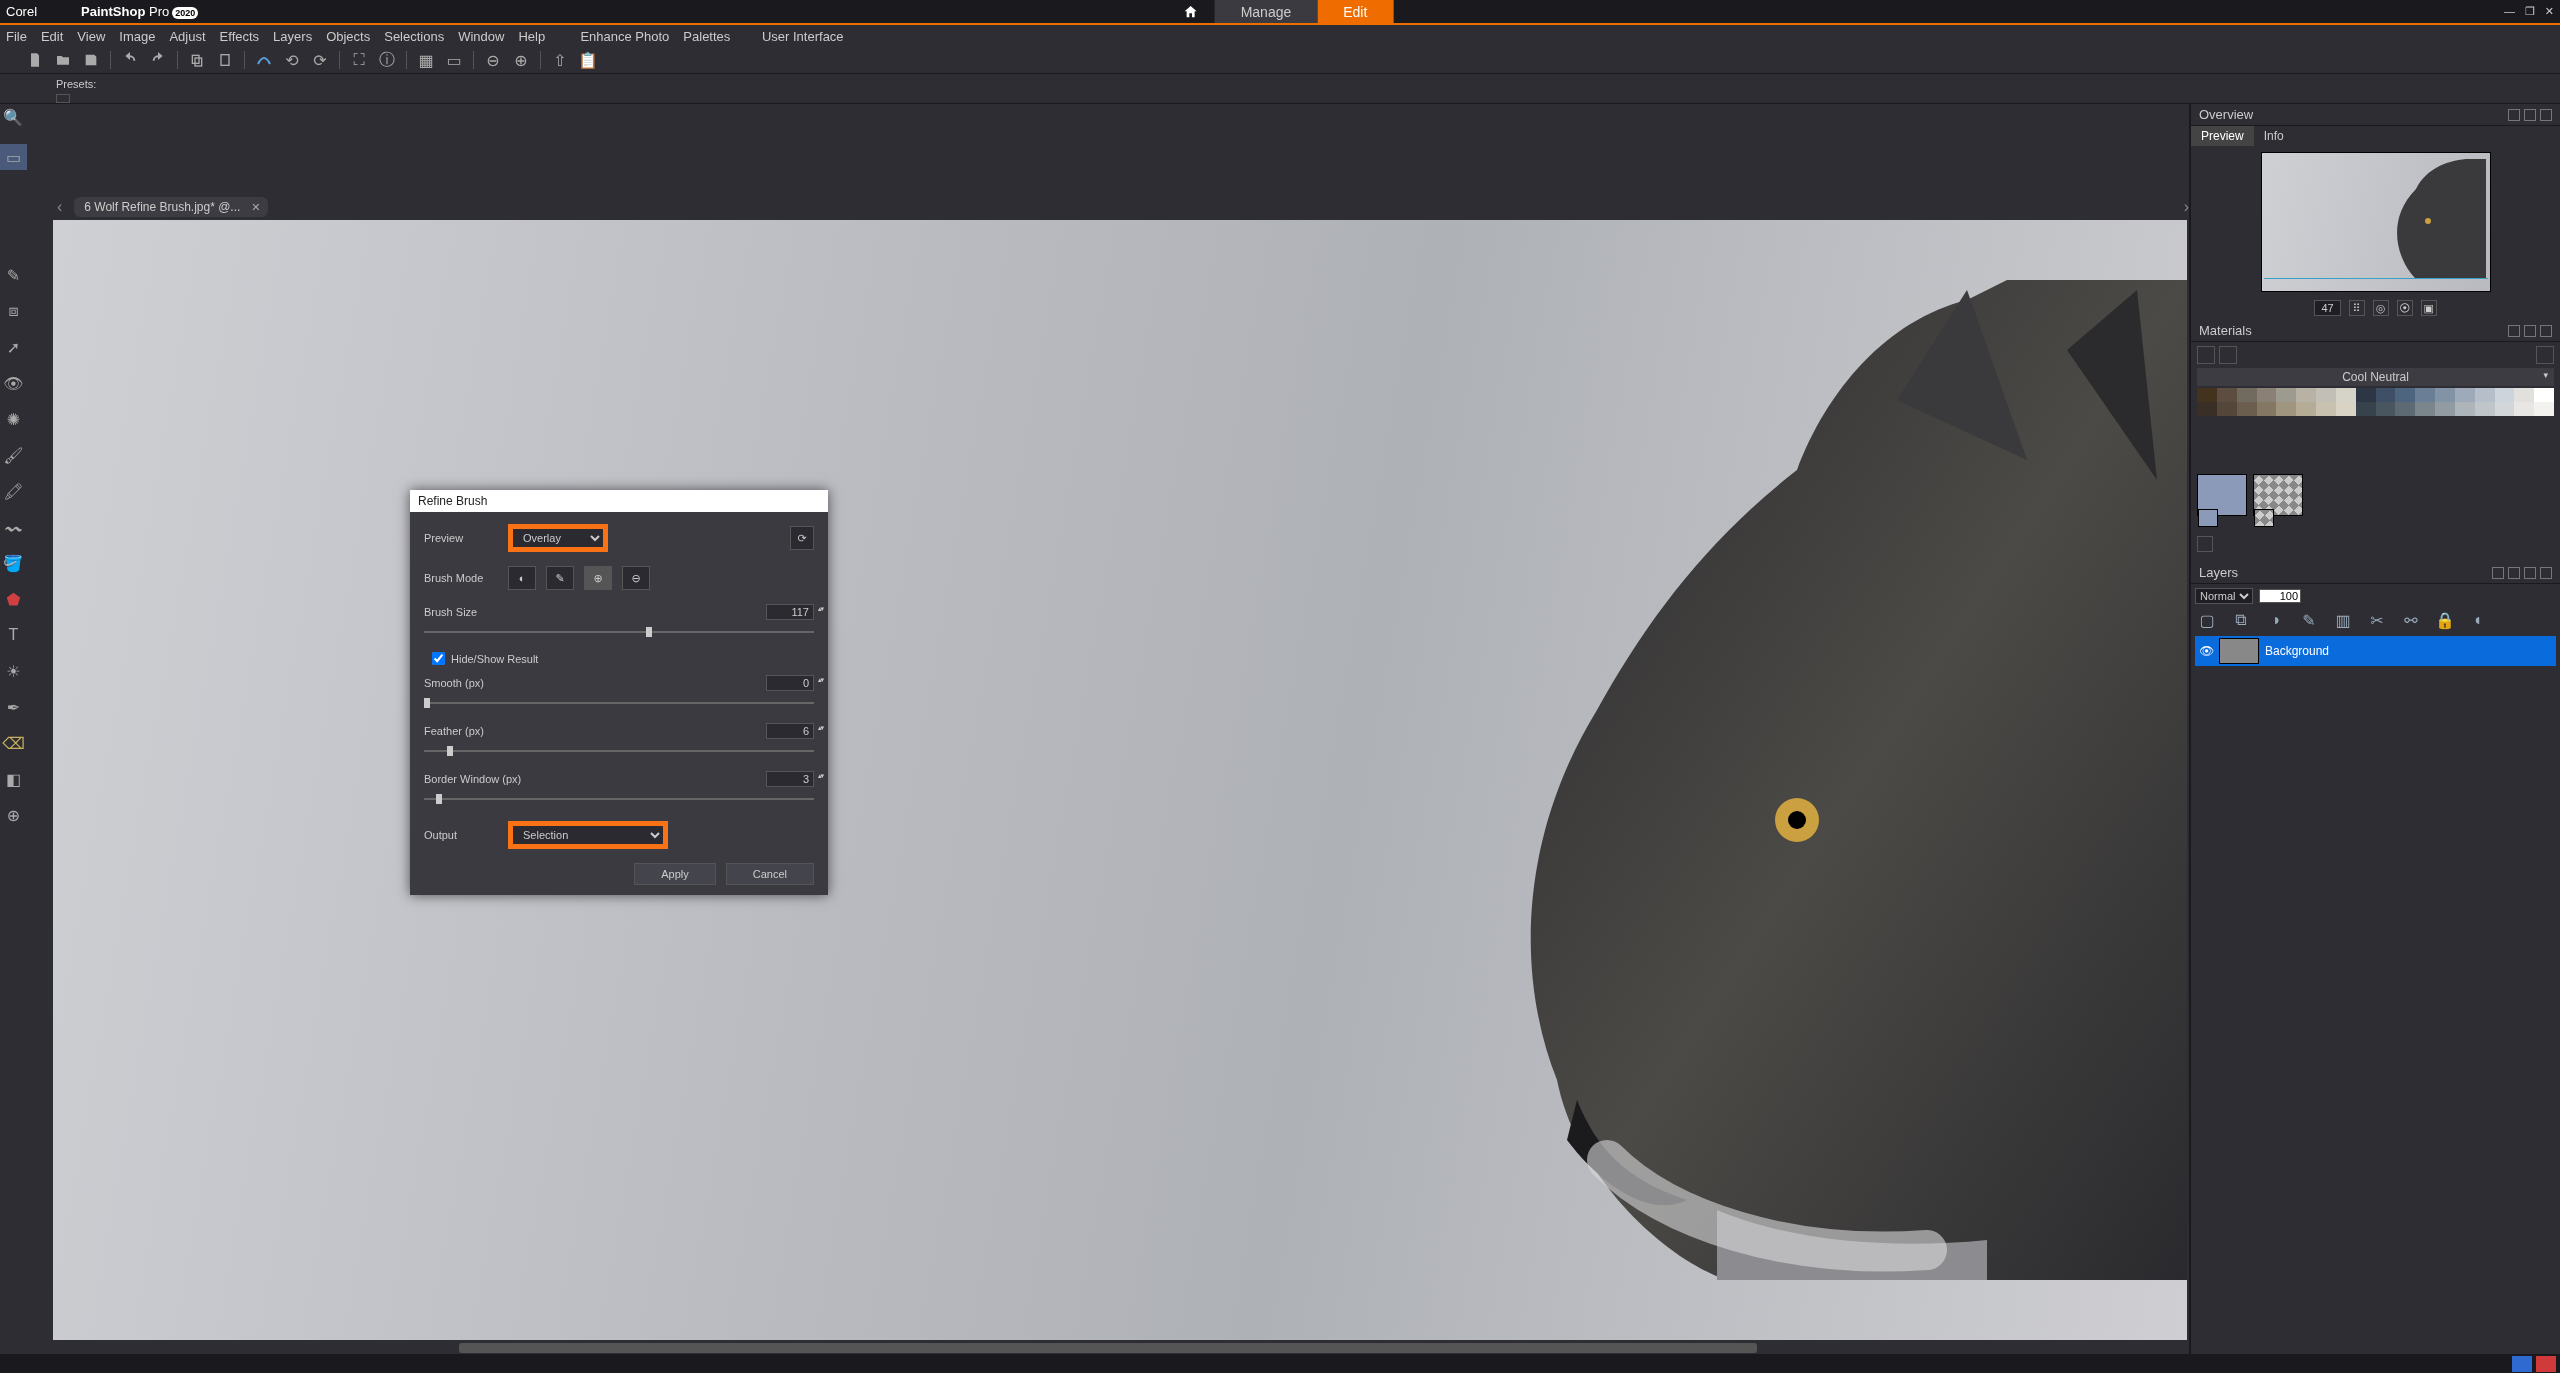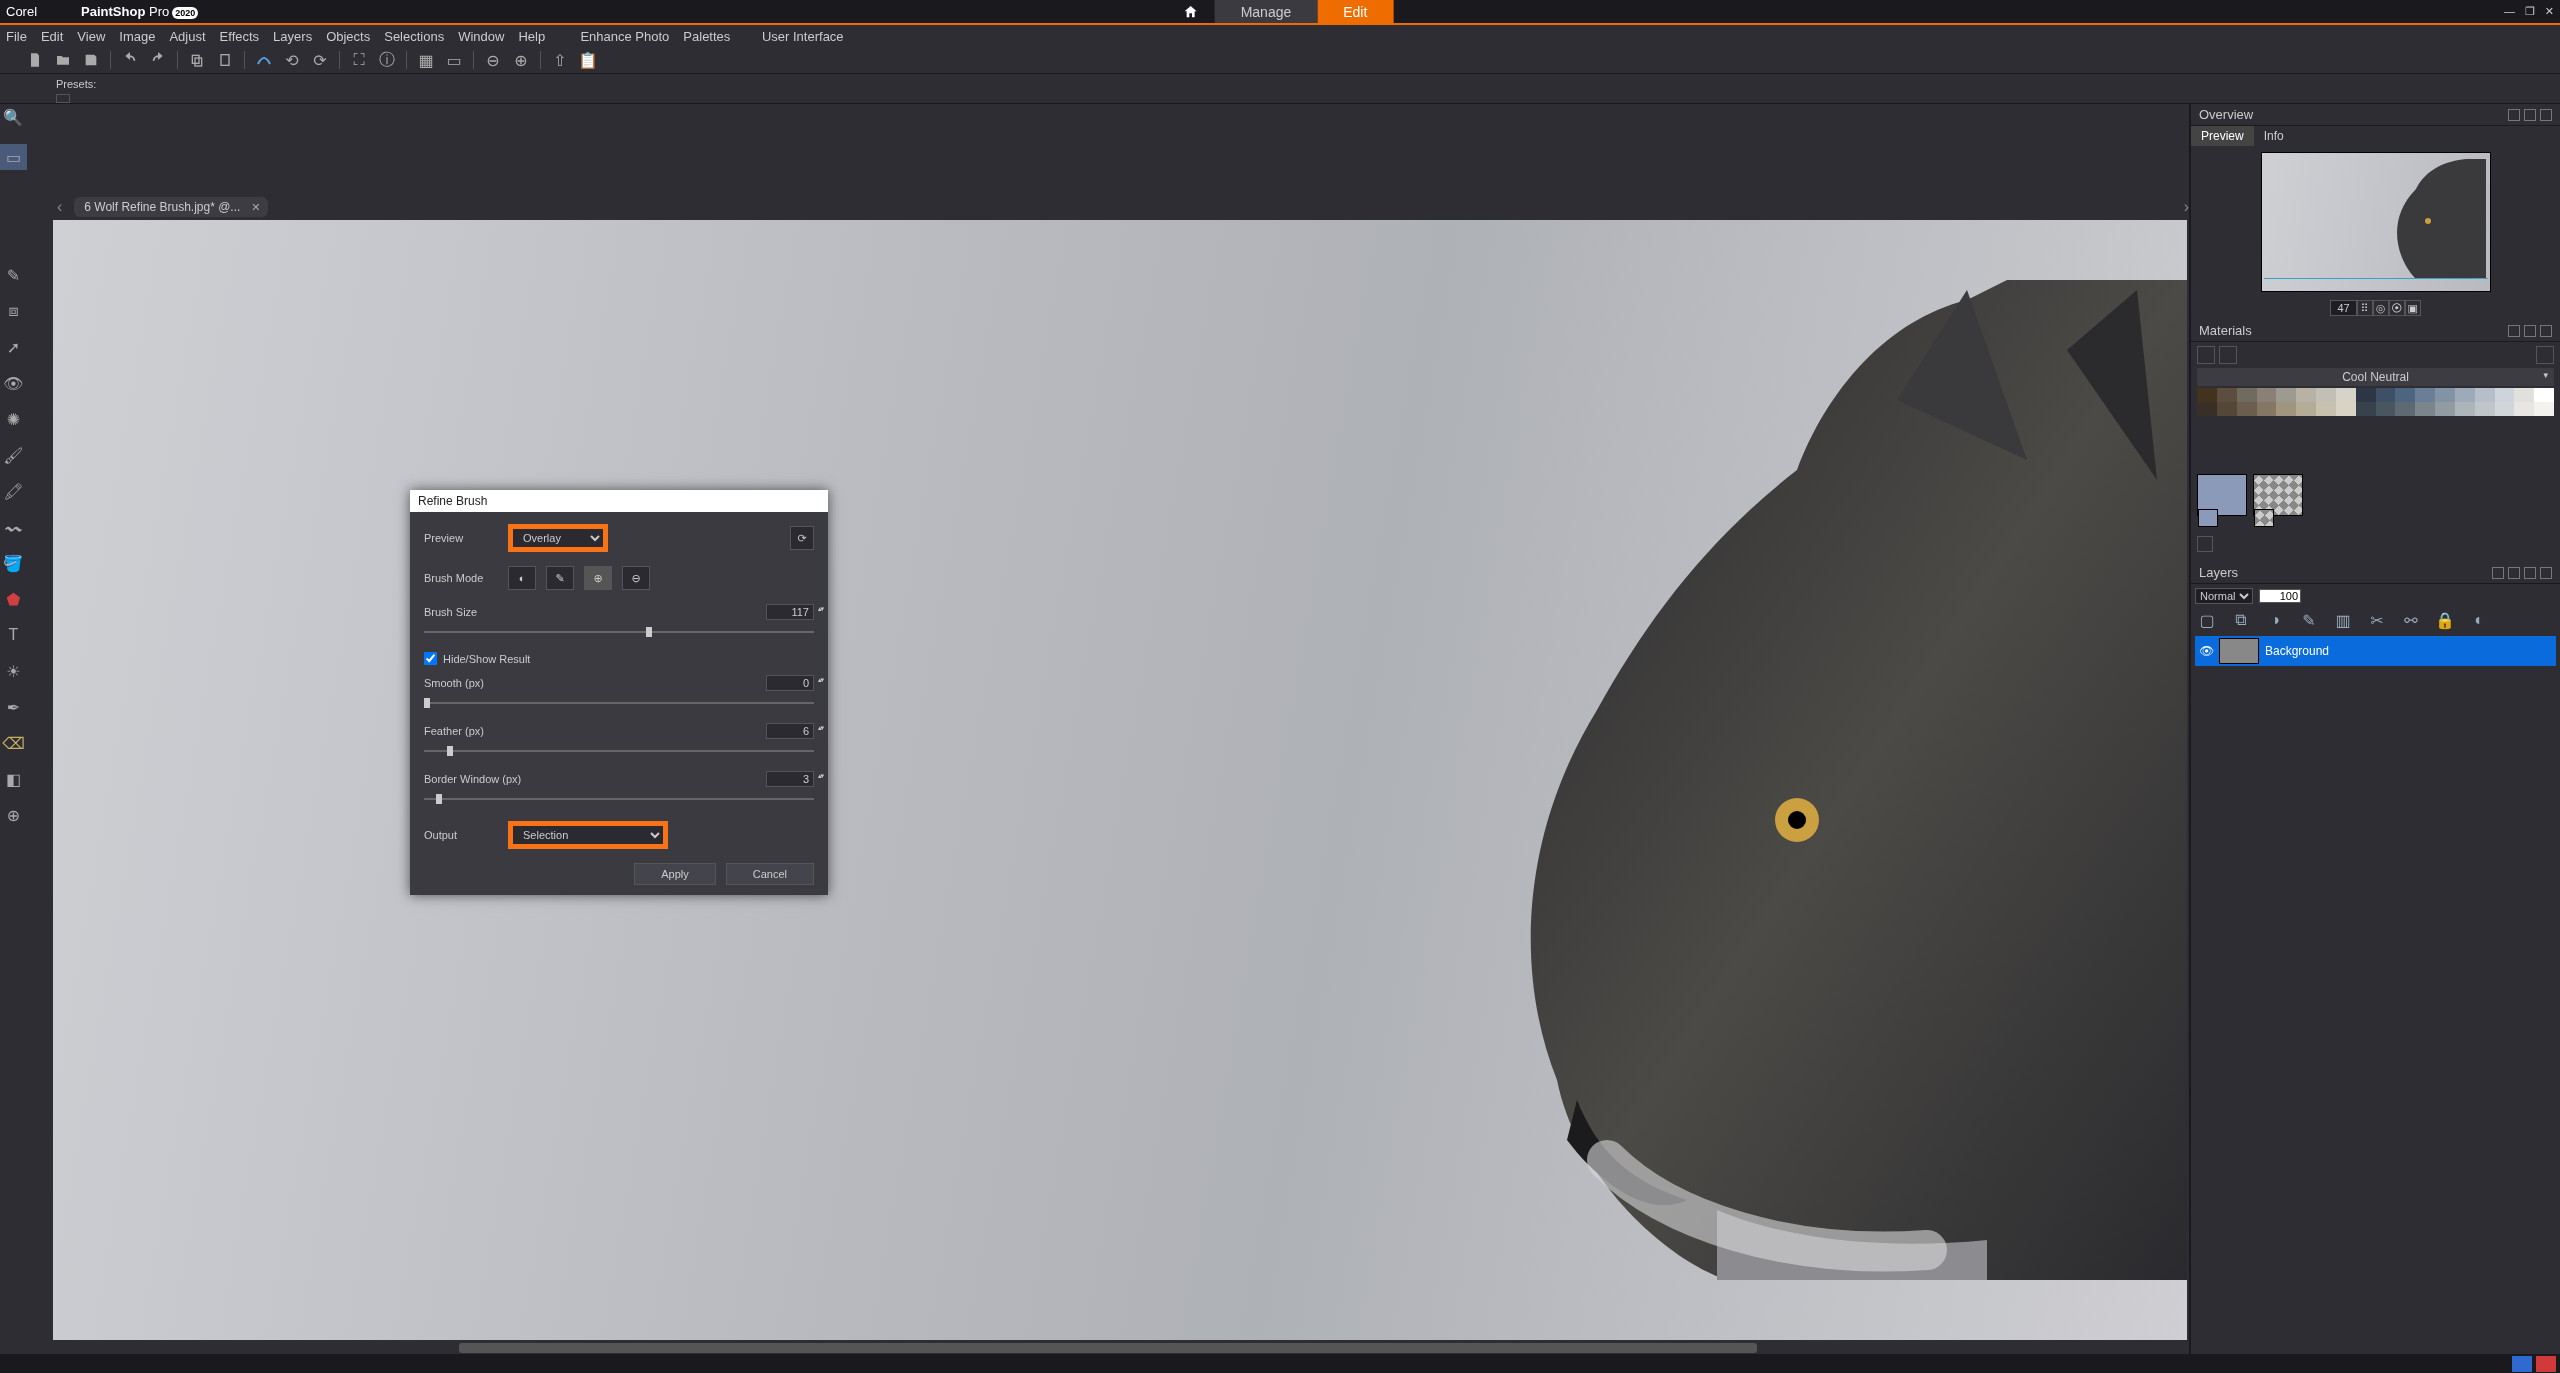--- a/index.html
+++ b/index.html
@@ -57,21 +57,21 @@
 .panel-header { height:22px; display:flex; align-items:center; padding:0 8px; font-size:13px; border-bottom:1px solid #19191e; }
 .panel-header .spacer { flex:1; }
 .panel-header .hicon { width:12px; height:12px; border:1px solid #777; margin-left:4px; cursor:pointer; }
 .sub-tabs { display:flex; font-size:12px; }
 .sub-tabs .st { padding:3px 10px; cursor:pointer; }
 .sub-tabs .st.active { background:#444; color:#fff; }
 .overview-body { padding:6px 8px 4px; }
 .ov-thumb { width:230px; height:140px; margin:0 auto; border:1px solid #000; background:linear-gradient(100deg,#cfd0d4,#b9bac0); position:relative; }
 .ov-thumb svg { position:absolute; right:4px; top:6px; width:110px; height:120px; }
 .ov-thumb .line { position:absolute; bottom:12px; left:2px; right:2px; height:1px; background:#3aa0c8; }
-.ov-ctrl { display:flex; justify-content:center; align-items:center; margin-top:8px; font-size:11px; }
+.ov-ctrl { display:flex; gap:8px; justify-content:center; align-items:center; margin-top:8px; font-size:11px; }
 .ov-ctrl .zn { background:#1e1e24; border:1px solid #555; padding:1px 6px; }
 .ov-ctrl .ib { width:16px; height:16px; border:1px solid #555; display:flex; align-items:center; justify-content:center; cursor:pointer; }
 
 .materials-body { padding:4px 6px 10px; }
 .mat-ctrl { display:flex; gap:4px; margin-bottom:4px; }
 .mat-ctrl .mb { width:18px; height:18px; border:1px solid #555; cursor:pointer; }
 .palette-dd { background:#3c3c42; text-align:center; font-size:12px; padding:2px; position:relative; margin-bottom:2px; }
 .palette-dd::after { content:"▾"; position:absolute; right:6px; font-size:9px; }
 .swatch-grid { display:grid; grid-template-columns:repeat(18,1fr); gap:0; }
 .swatch-grid div { height:14px; }
@@ -111,21 +111,21 @@
 .dlg-row .modebtn { width:28px; height:24px; border:1px solid #555; background:#2a2a30; cursor:pointer; display:flex; align-items:center; justify-content:center; }
 .dlg-row .modebtn.sel { background:#555; }
 .dlg-sl { margin-bottom:14px; }
 .dlg-sl .top { display:flex; justify-content:space-between; align-items:center; }
 .dlg-sl .top .numbox { width:48px; background:#2a2a30; border:1px solid #555; text-align:right; padding:1px 4px; position:relative; }
 .dlg-sl .top .numbox::after { content:"▴▾"; font-size:7px; position:absolute; right:-10px; top:0; letter-spacing:-1px; }
 .slider { position:relative; height:12px; margin-top:6px; }
 .slider .track { position:absolute; top:5px; left:0; right:0; height:2px; background:#666; }
 .slider .thumb { position:absolute; top:1px; width:6px; height:10px; background:#ccc; }
 .sl-labels { display:flex; justify-content:space-between; font-size:10px; color:#888; margin-top:2px; }
-.dlg-chk { display:flex; align-items:center; gap:6px; margin:6px 0 10px; }
+.dlg-chk { display:flex; align-items:center; gap:6px; margin:6px 8px 10px; }
 .dlg-btns { display:flex; justify-content:flex-end; gap:10px; margin-top:10px; }
 .dlg-btns button { background:#44444c; color:#ccc; border:1px solid #555; padding:4px 26px; font-size:11px; cursor:pointer; }
 .reset-btn { width:24px; height:24px; background:#2a2a30; border:1px solid #555; margin-left:auto; display:flex; align-items:center; justify-content:center; }
 
 
 .svgi { width:16px; height:16px; }
 </style>
 </head>
 <body>
 

